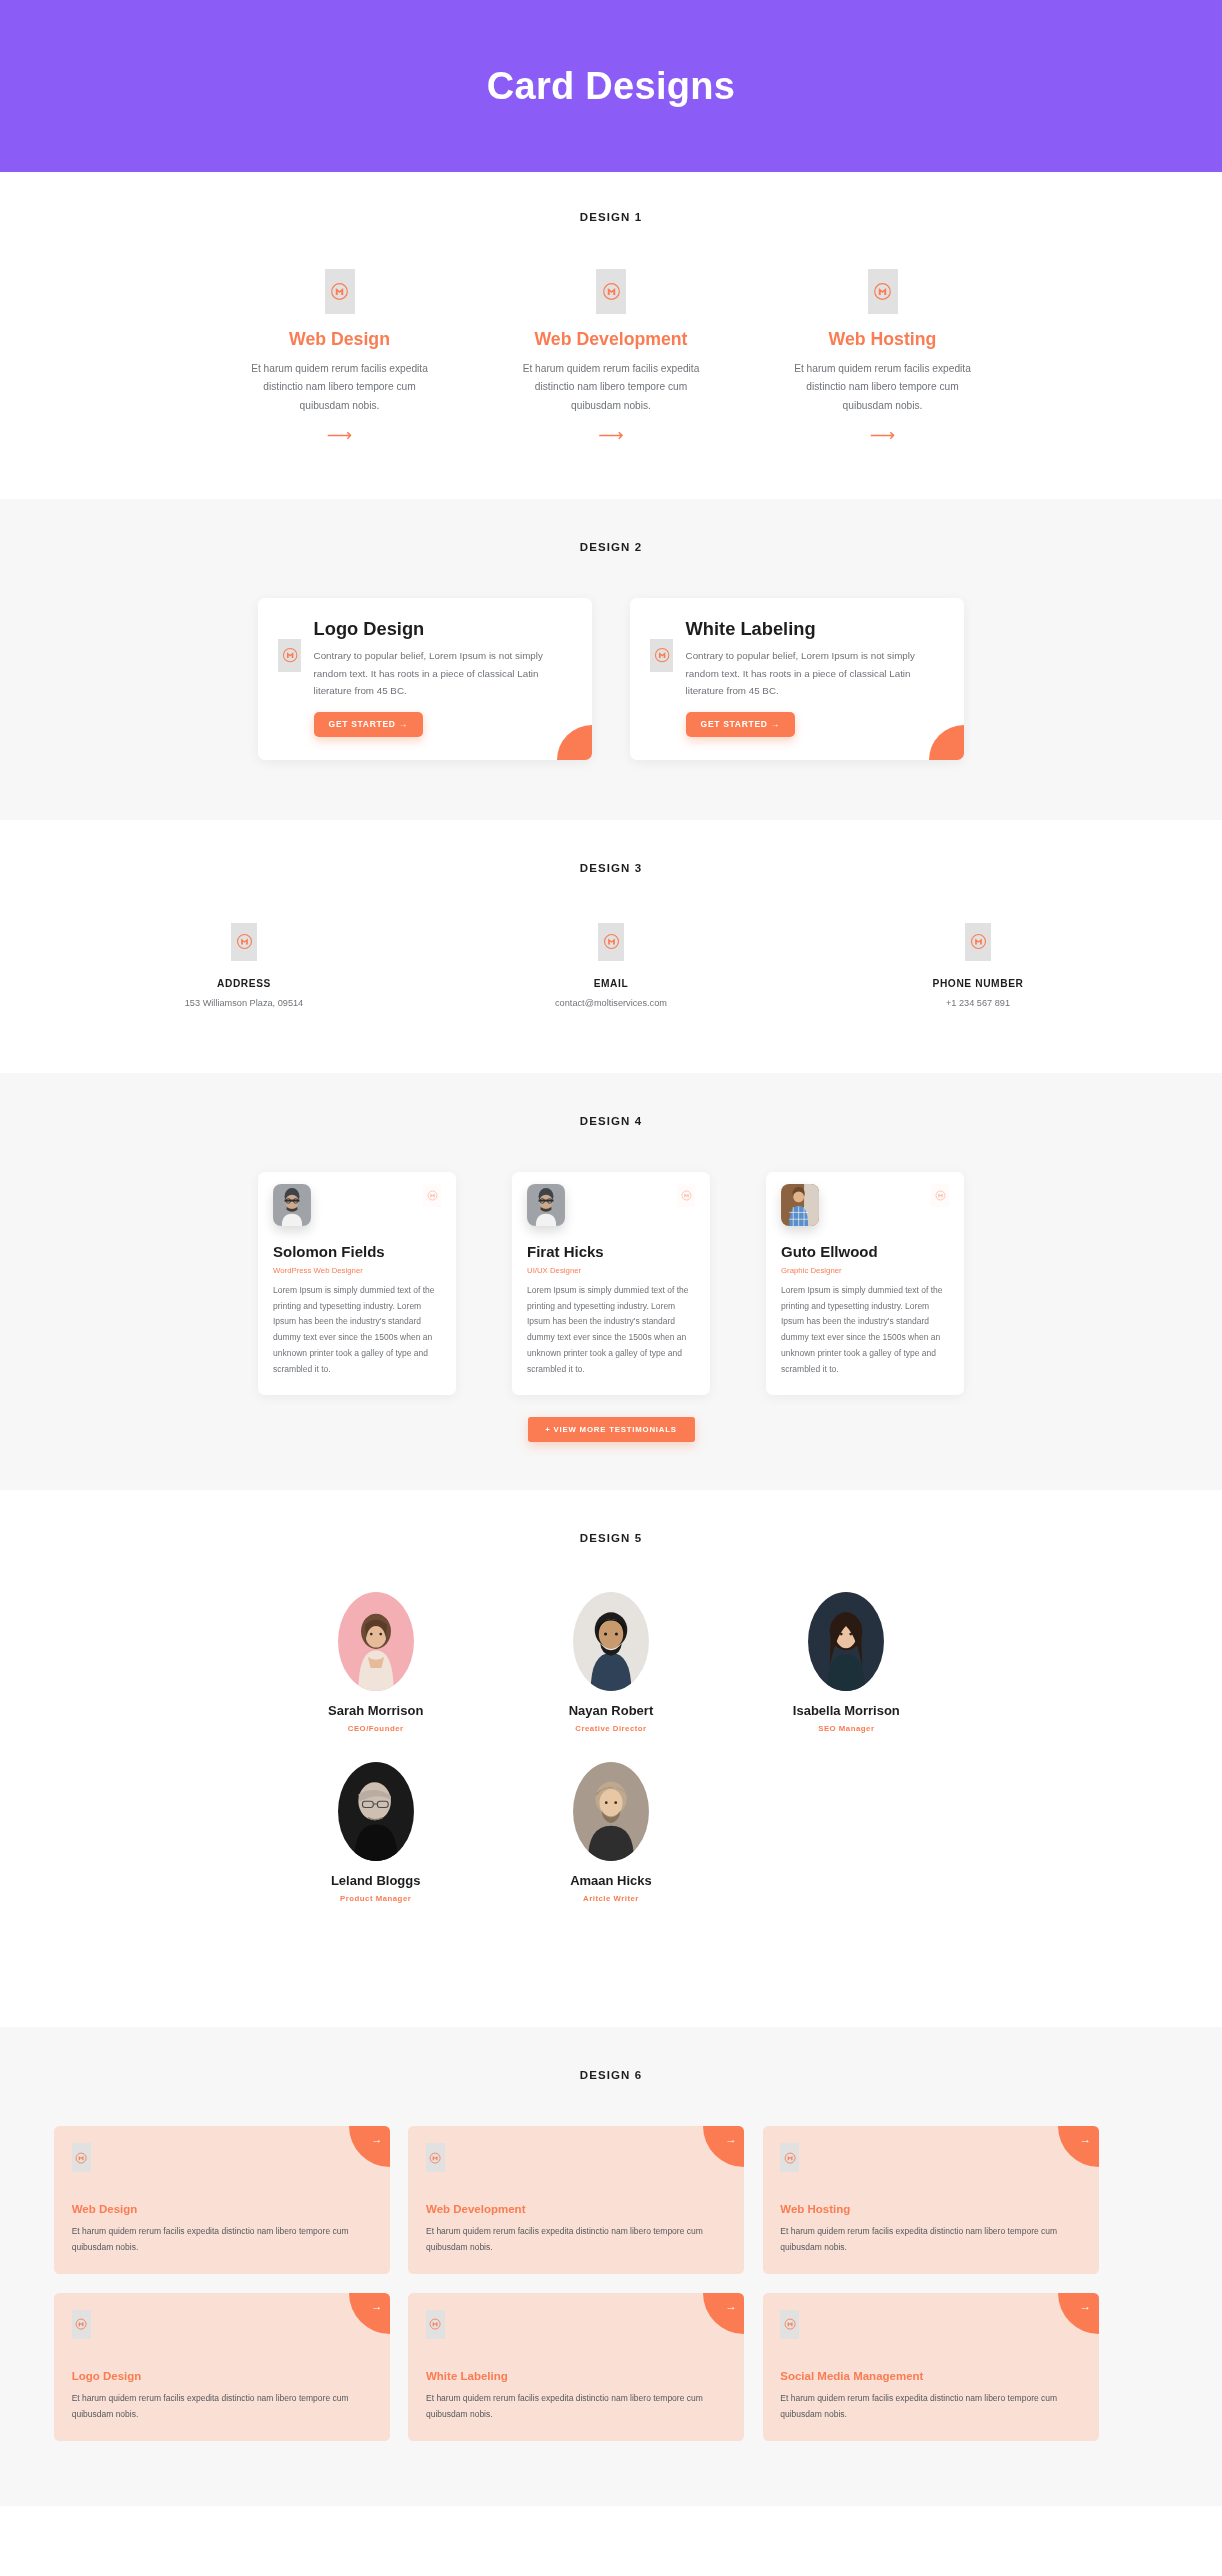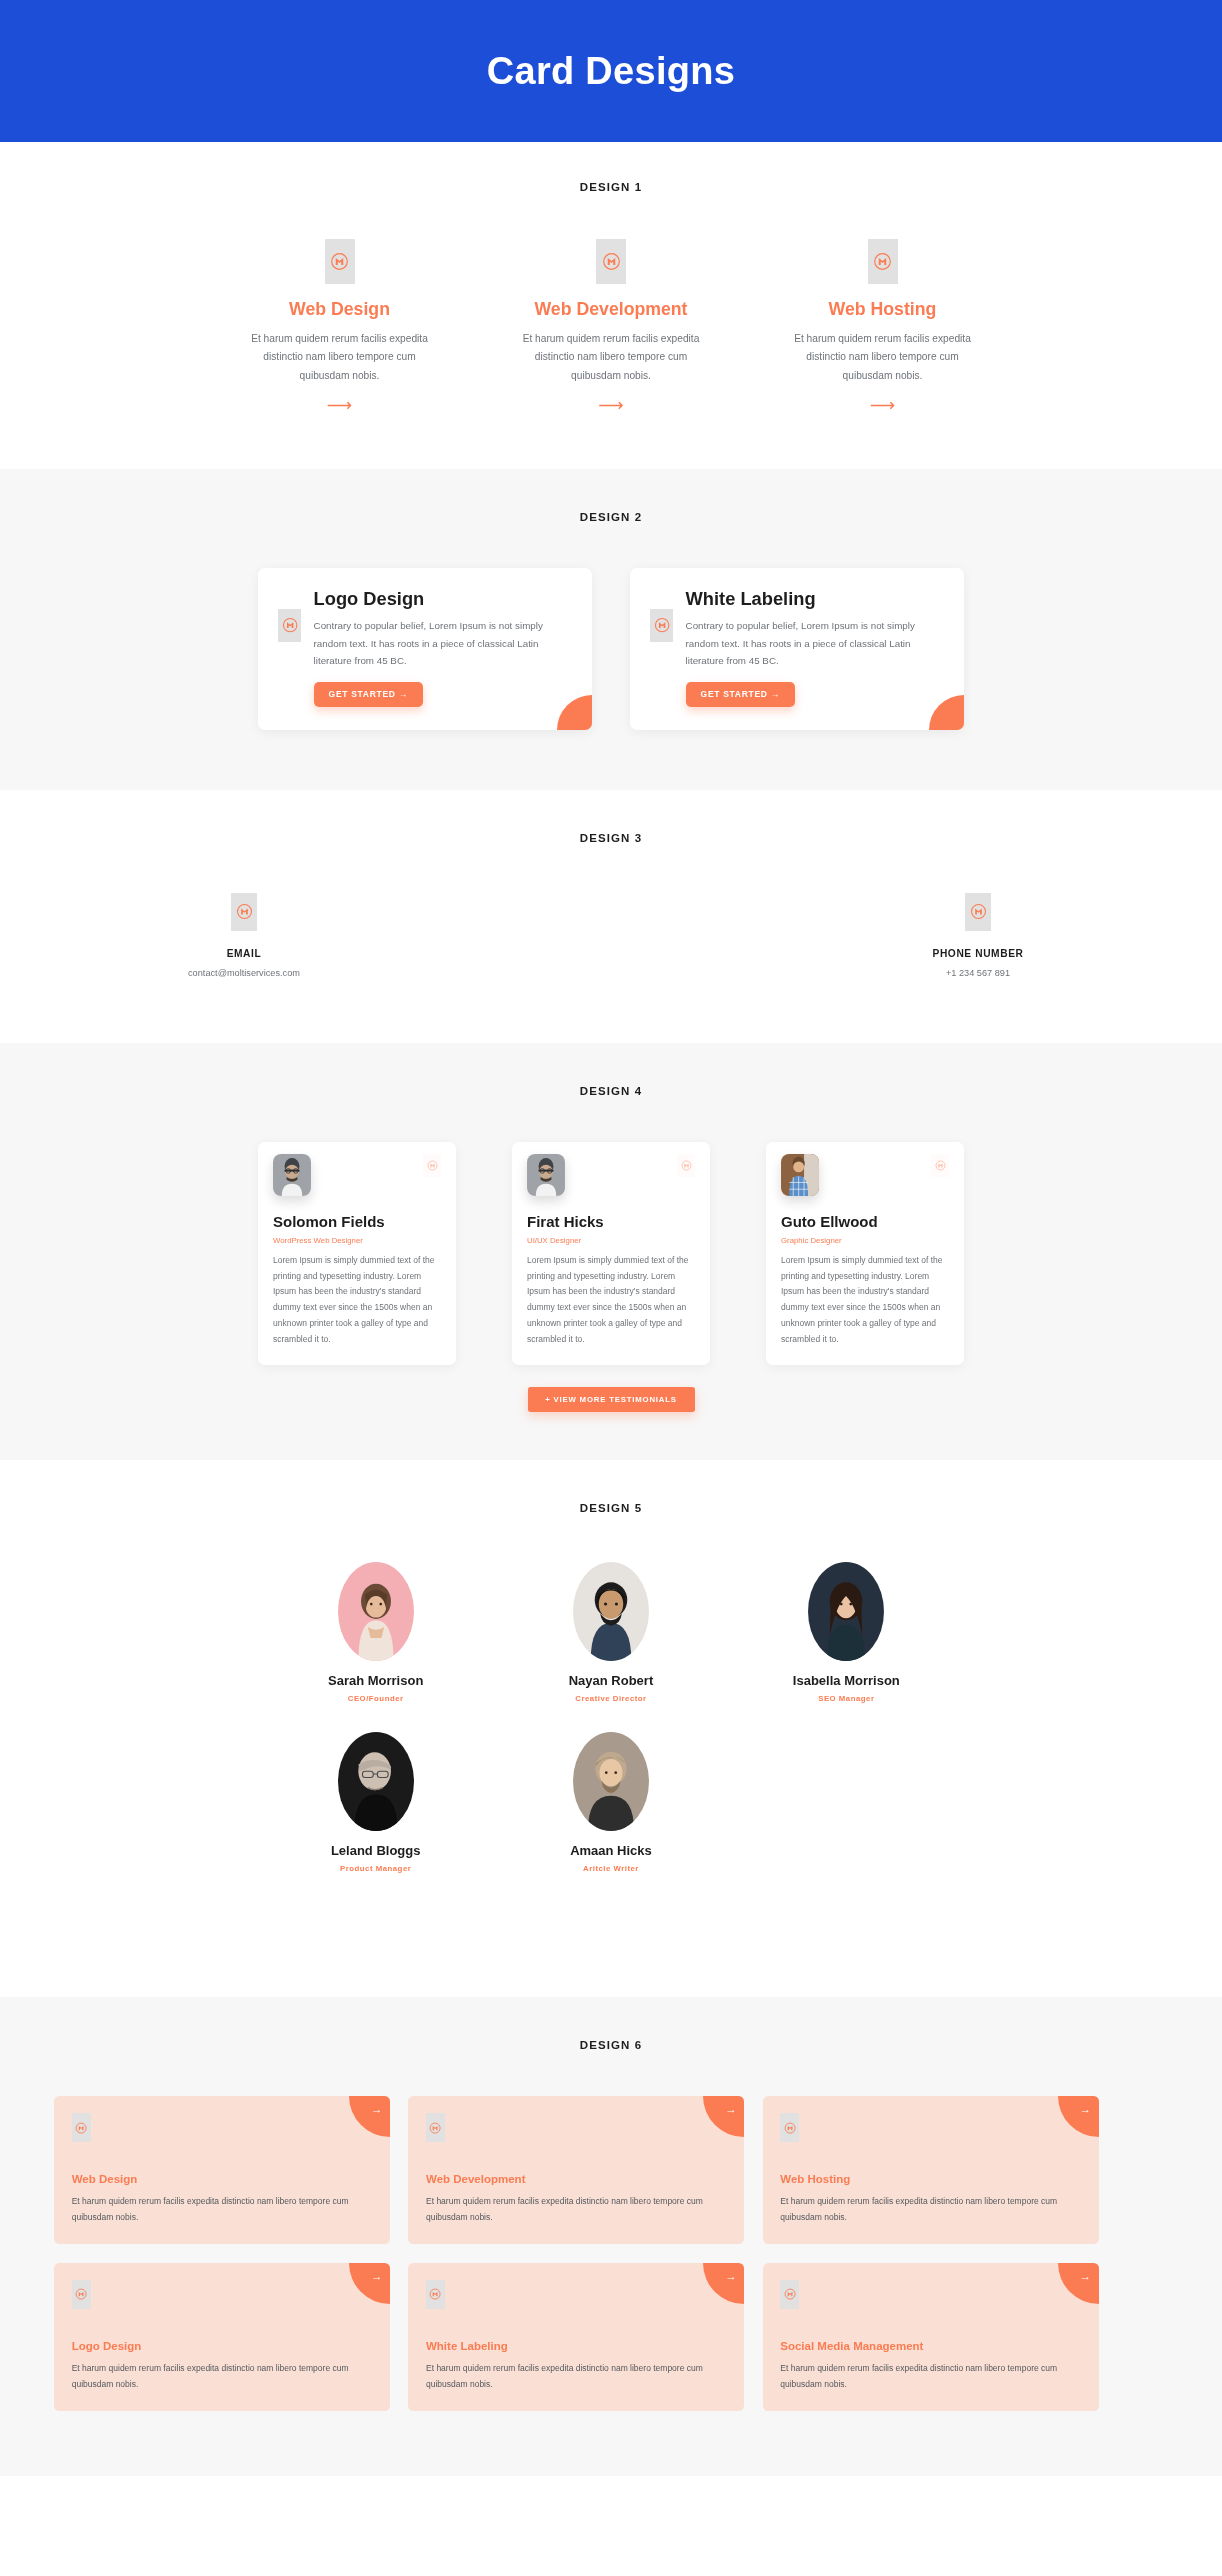--- a/index.html
+++ b/index.html
@@ -6,22 +6,22 @@
   html, body {
     width: 1222px;
     background: #ffffff;
     font-family: "Liberation Sans", sans-serif;
     -webkit-font-smoothing: antialiased;
   }
   body { overflow-x: hidden; }
 
   
   .hero {
-    height: 142px;
-    background: #1d4ed8;
+    height: 172px;
+    background: #8b5cf6;
     display: flex;
     align-items: center;
     justify-content: center;
   }
   .hero-title {
     color: #ffffff;
     font-size: 38px;
     font-weight: 700;
     letter-spacing: 0.3px;
   }
@@ -404,20 +404,32 @@
     </div>
 
   </div>
 </section>
 
 <section class="section white" id="design3">
   <div class="wrap-wide">
     <div class="section-label">DESIGN 3</div>
     <div class="d3-grid">
 
+      <div class="d3-card">
+        <div class="d3-iconwrap">
+          <div class="logo-box">
+            <svg class="logo-mark" width="17" height="17" viewBox="0 0 28 28" aria-hidden="true">
+              <circle cx="14" cy="14" r="11.5" fill="none" stroke="#fb7c52" stroke-width="1.8"></circle>
+              <path d="M8.5 19 L8.5 9 L14 13.4 L19.5 9 L19.5 19 L16.6 19 L16.6 14 L14 16.2 L11.4 14 L11.4 19 Z" fill="#fb7c52"></path>
+            </svg>
+          </div>
+        </div>
+        <div class="d3-label">ADDRESS</div>
+        <div class="d3-value">153 Williamson Plaza, 09514</div>
+      </div>
 
       <div class="d3-card">
         <div class="d3-iconwrap">
           <div class="logo-box">
             <svg class="logo-mark" width="17" height="17" viewBox="0 0 28 28" aria-hidden="true">
               <circle cx="14" cy="14" r="11.5" fill="none" stroke="#fb7c52" stroke-width="1.8"></circle>
               <path d="M8.5 19 L8.5 9 L14 13.4 L19.5 9 L19.5 19 L16.6 19 L16.6 14 L14 16.2 L11.4 14 L11.4 19 Z" fill="#fb7c52"></path>
             </svg>
           </div>
         </div>

